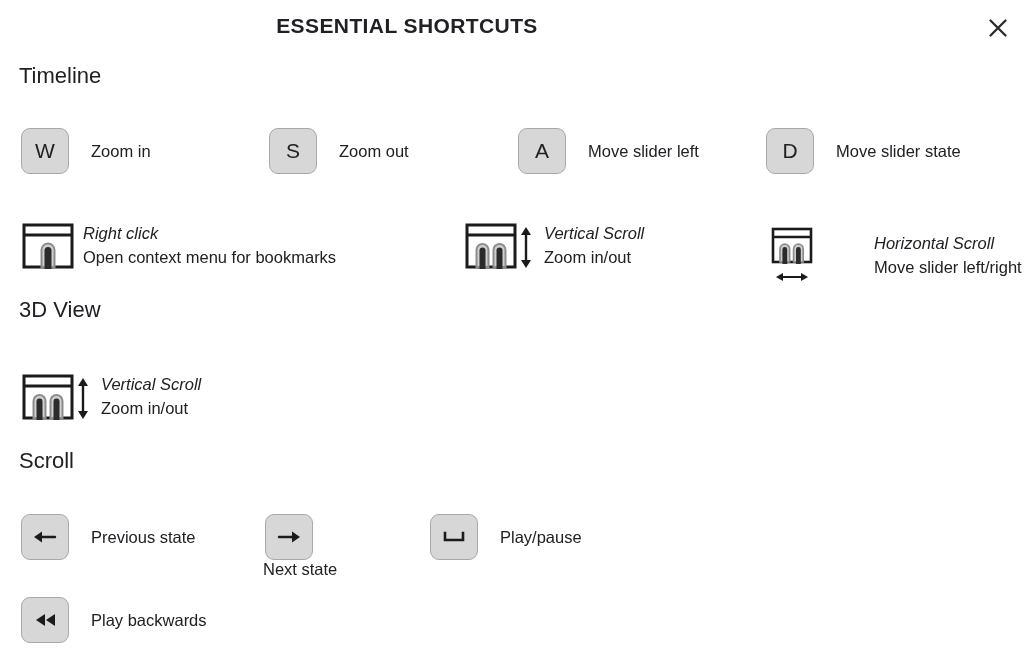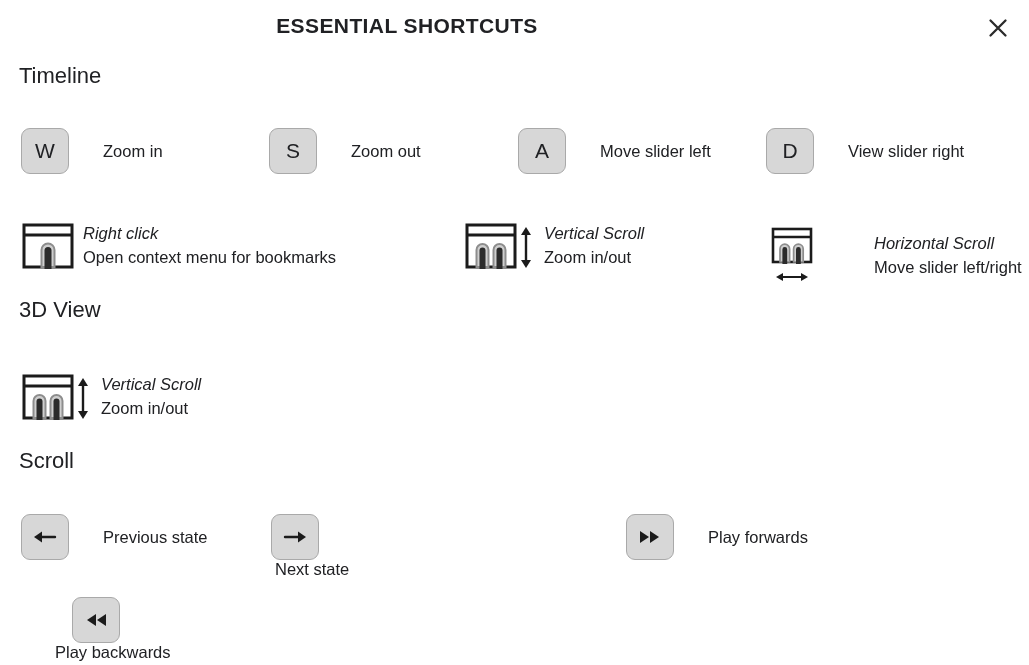--- a/index.html
+++ b/index.html
@@ -77,21 +77,21 @@
     color: #202124;
     white-space: nowrap;
     line-height: 1.45;
   }
   .label-sub {
     font-size: 16.5px;
     color: #202124;
     white-space: nowrap;
     line-height: 1.45;
   }
-  .gap-key { margin-left: 34px; }
+  .gap-key { margin-left: 22px; }
   .gap-icon { margin-left: 8px; }
 
   .icon-wrap { flex: 0 0 auto; display: flex; align-items: flex-start; }
   .icon-wrap svg { display: block; }
 </style>
 </head>
 <body>
 
 <div id="page">
 
@@ -117,21 +117,21 @@
     <div class="label gap-key">Zoom out</div>
   </div>
 
   <div class="item" style="left:518px; top:128px;">
     <div class="keycap">A</div>
     <div class="label gap-key">Move slider left</div>
   </div>
 
   <div class="item" style="left:766px; top:128px;">
     <div class="keycap">D</div>
-    <div class="label gap-key">View slider right</div>
+    <div class="label gap-key">Move slider state</div>
   </div>
 
   <div class="item" style="left:21px; top:219px;">
     <div class="icon-wrap">
       <svg width="54" height="54" viewBox="0 0 54 54">
         <rect x="3" y="6" width="48" height="42" fill="#ffffff" stroke="#1b1b1b" stroke-width="3"></rect>
         <line x1="3" y1="16" x2="51" y2="16" stroke="#1b1b1b" stroke-width="3"></line>
         <path d="M20.5 48 L20.5 31 A6.5 6.5 0 0 1 33.5 31 L33.5 48 Z" fill="#cfcfcf" stroke="#8d8d8d" stroke-width="2"></path>
         <path d="M23.5 50 L23.5 31.5 A3.5 3.5 0 0 1 30.5 31.5 L30.5 50 Z" fill="#2b2b2b"></path>
       </svg>
@@ -223,34 +223,33 @@
       <span>
         <svg width="26" height="22" viewBox="0 0 26 22">
           <line x1="3" y1="11" x2="20" y2="11" stroke="#1b1b1b" stroke-width="2.4" stroke-linecap="round"></line>
           <path d="M24 11 L16 5.5 L16 16.5 Z" fill="#1b1b1b"></path>
         </svg>
       </span>
     </div>
     <div class="label gap-key">Next state</div>
   </div>
 
-
-  <div class="item" style="left:626px; top:514px;">
-    <div class="keycap">
-      <span>
-        <svg width="28" height="18" viewBox="0 0 28 18">
-          <path d="M4 3 L13 9 L4 15 Z" fill="#1b1b1b"></path>
-          <path d="M14 3 L23 9 L14 15 Z" fill="#1b1b1b"></path>
-        </svg>
-      </span>
-    </div>
-    <div class="label gap-key">Play forwards</div>
-  </div>
-
-  <div class="item" style="left:21px; top:597px;flex-direction:column;">
+  <div class="item" style="left:430px; top:514px;">
+    <div class="keycap">
+      <span>
+        <svg width="26" height="18" viewBox="0 0 26 18">
+          <path d="M4 5 L4 12 L22 12 L22 5" stroke="#1b1b1b" stroke-width="2.6" fill="none" stroke-linecap="square"></path>
+        </svg>
+      </span>
+    </div>
+    <div class="label gap-key">Play/pause</div>
+  </div>
+
+
+  <div class="item" style="left:21px; top:597px;">
     <div class="keycap">
       <span>
         <svg width="28" height="18" viewBox="0 0 28 18">
           <path d="M24 3 L15 9 L24 15 Z" fill="#1b1b1b"></path>
           <path d="M14 3 L5 9 L14 15 Z" fill="#1b1b1b"></path>
         </svg>
       </span>
     </div>
     <div class="label gap-key">Play backwards</div>
   </div>

